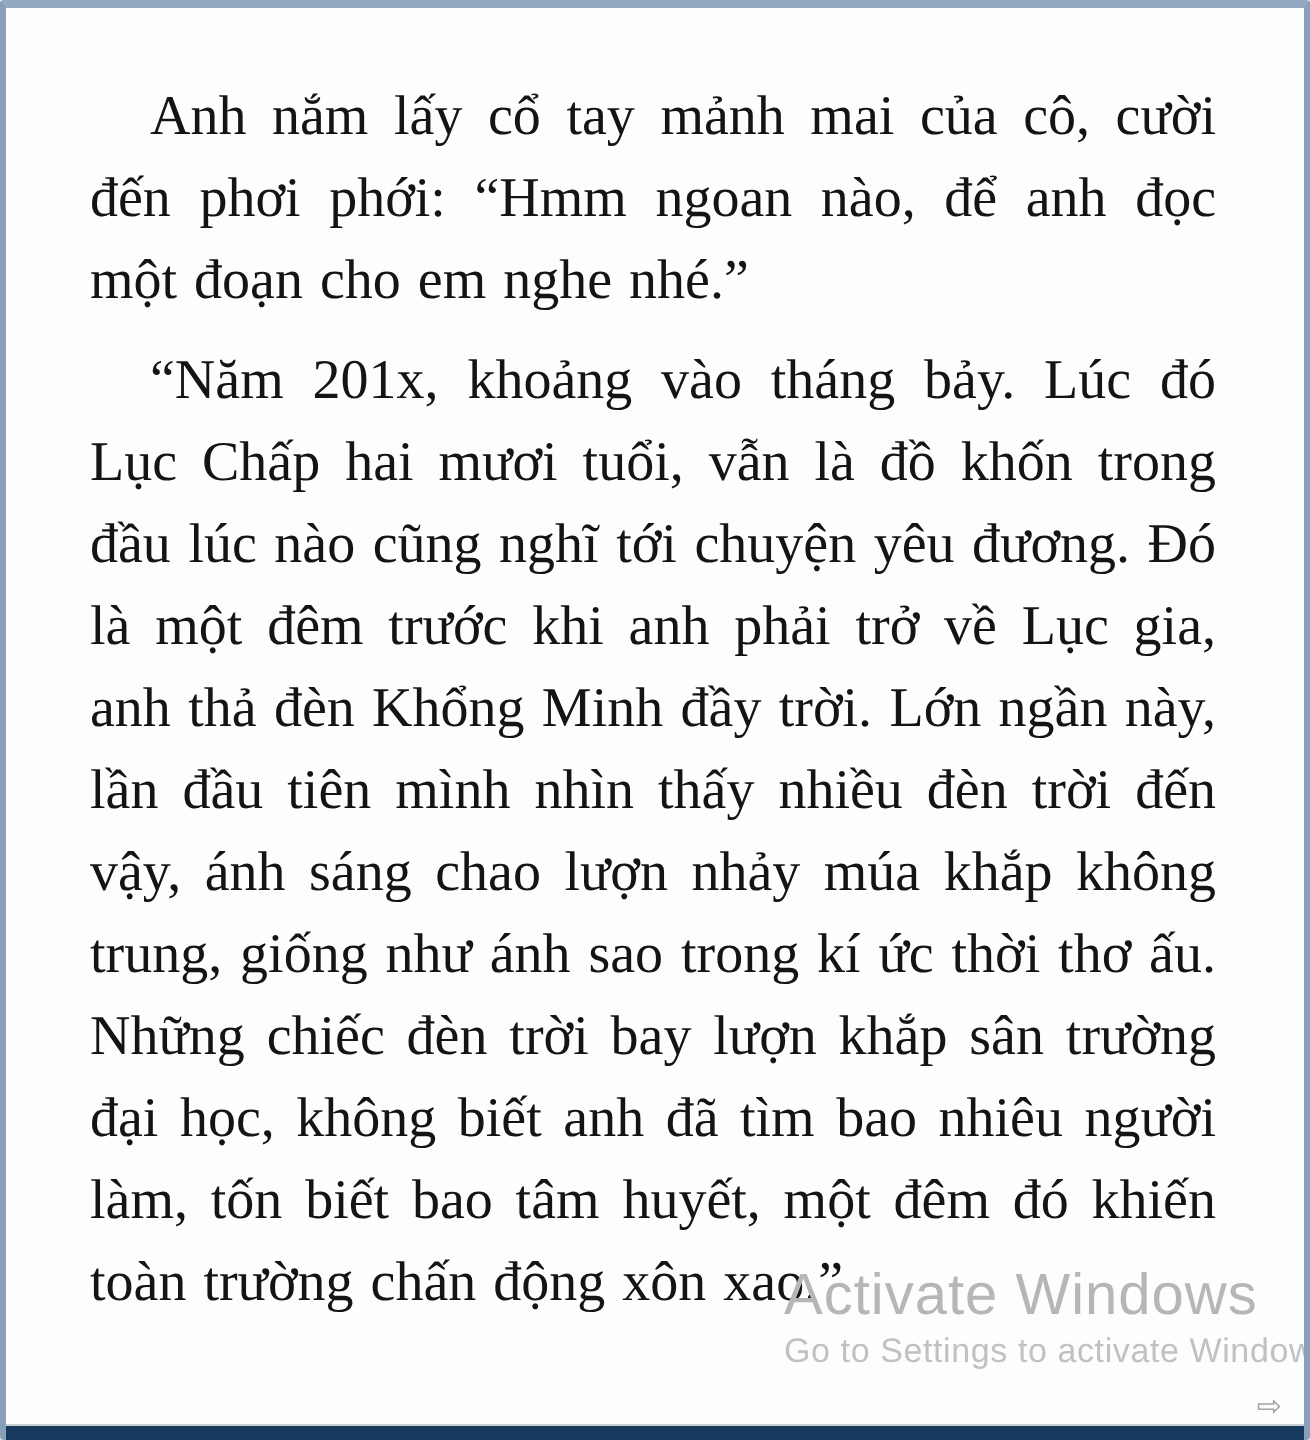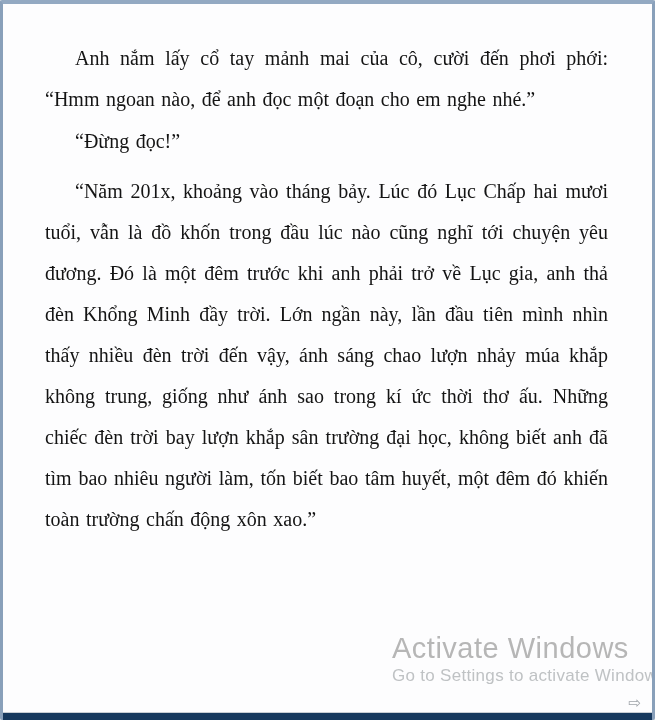--- a/index.html
+++ b/index.html
@@ -21,21 +21,21 @@
     font-family: "Liberation Serif", "DejaVu Serif", serif;
   }
   .content {
     position: absolute;
     left: 42px;
     right: 44px;
     top: 34px;
   }
   .para {
     margin: 0;
-    font-size: 20px;
+    font-size: 28px;
     line-height: 41px;
     color: #141414;
     text-align: justify;
     text-indent: 30px;
     word-spacing: 1.5px;
   }
   .para + .para { margin-top: 1px; }
   .para:last-child { margin-top: 9px; }
   .watermark {
     position: absolute;
@@ -79,21 +79,20 @@
     border-top: 1px solid #c9ced4;
   }
 </style>
 </head>
 <body>
 
 <div class="frame">
 
   <div class="content">
     <p class="para">Anh nắm lấy cổ tay mảnh mai của cô, cười đến phơi phới: “Hmm ngoan nào, để anh đọc một đoạn cho em nghe nhé.”</p>
-    <p class="para">“Đừng đọc!”</p>
     <p class="para">“Năm 201x, khoảng vào tháng bảy. Lúc đó Lục Chấp hai mươi tuổi, vẫn là đồ khốn trong đầu lúc nào cũng nghĩ tới chuyện yêu đương. Đó là một đêm trước khi anh phải trở về Lục gia, anh thả đèn Khổng Minh đầy trời. Lớn ngần này, lần đầu tiên mình nhìn thấy nhiều đèn trời đến vậy, ánh sáng chao lượn nhảy múa khắp không trung, giống như ánh sao trong kí ức thời thơ ấu. Những chiếc đèn trời bay lượn khắp sân trường đại học, không biết anh đã tìm bao nhiêu người làm, tốn biết bao tâm huyết, một đêm đó khiến toàn trường chấn động xôn xao.”</p>
   </div>
 
   <div class="watermark">
     <div class="wm-title">Activate Windows</div>
     <div class="wm-sub">Go to Settings to activate Windows.</div>
   </div>
 
   <div class="next-arrow">⇨</div>
 

